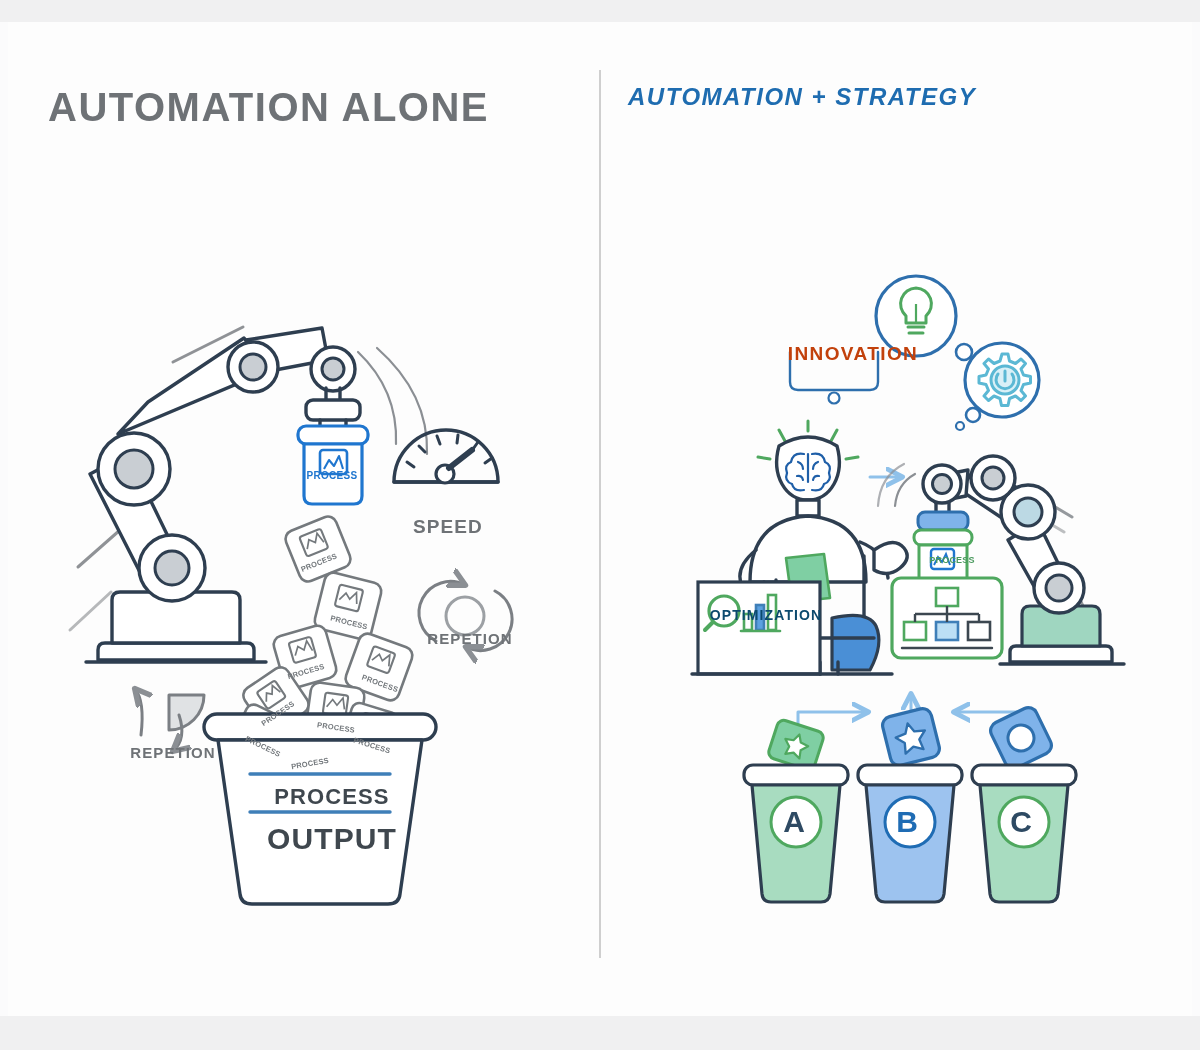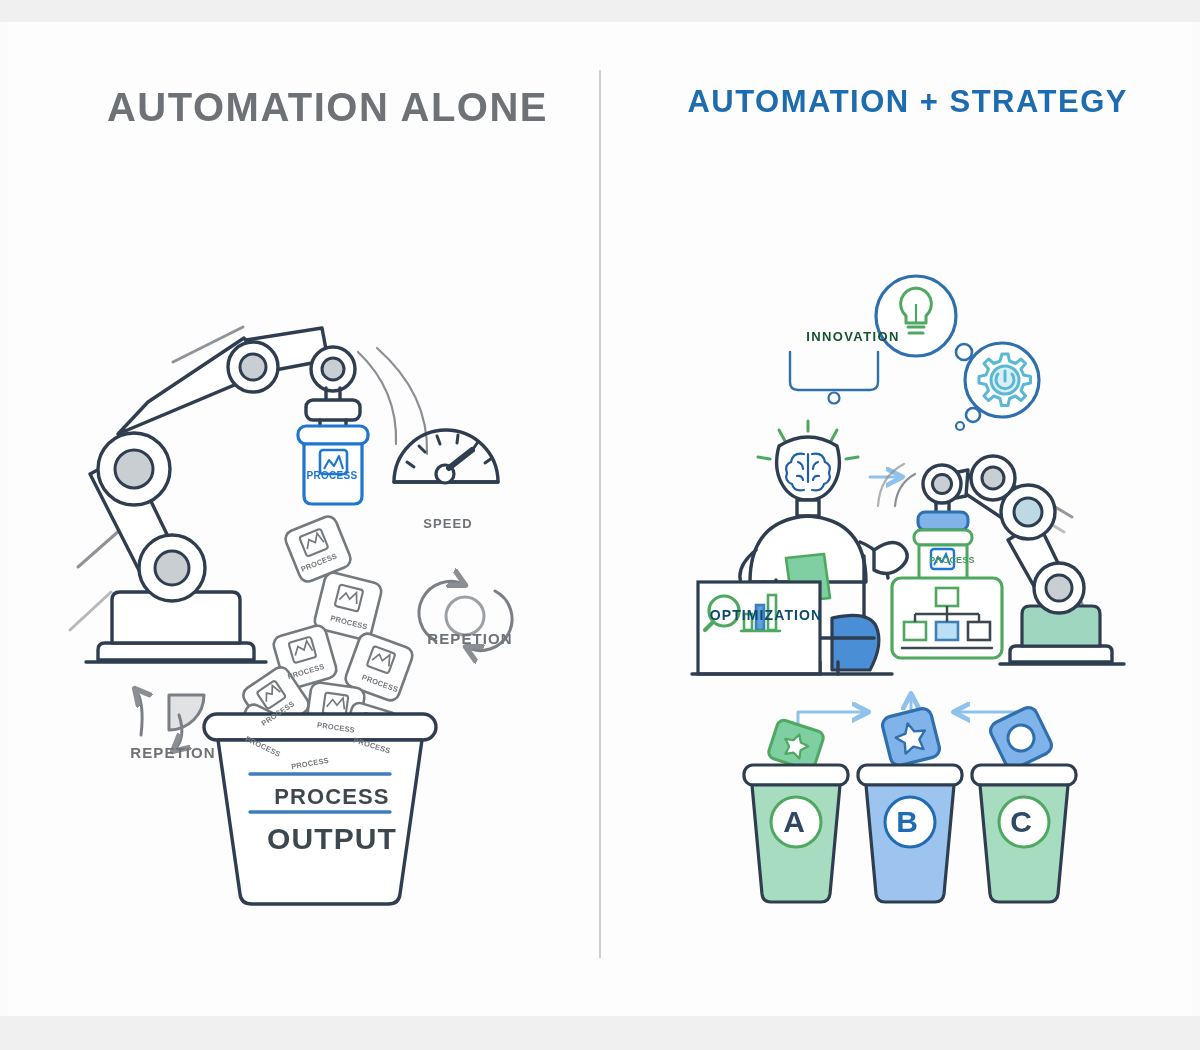--- a/index.html
+++ b/index.html
@@ -41,35 +41,36 @@
     position: absolute;
     left: 8px;
     top: 22px;
     width: 1184px;
     height: 994px;
     background: #fdfdfd;
   }
 
   .panel-title {
     position: absolute;
-    text-align: right;
+    text-align: left;
     font-weight: bold;
     letter-spacing: 1.5px;
     line-height: 1.28;
     text-transform: uppercase;
   }
   #title-left {
     left: 40px; top: 60px; width: 500px;
     font-size: 40px;
     color: #6e7276;
   }
   #title-right {
     left: 620px; top: 60px; width: 500px;
-    font-size: 31px;
+    font-size: 24px;
     color: #1e6cb0;
+    font-style: italic;
   }
 
   .divider {
     position: absolute;
     left: 591px;
     top: 48px;
     width: 2px;
     height: 888px;
     background: #cfcfcf;
   }
@@ -82,41 +83,41 @@
   }
 
   .cap-label {
     position: absolute;
     font-weight: bold;
     letter-spacing: 1.1px;
     text-align: center;
   }
   #label-speed {
     left: 380px; top: 494px; width: 120px;
-    font-size: 13px; color: #6e7276;
+    font-size: 19px; color: #6e7276;
   }
   #label-rep-right {
     left: 392px; top: 608px; width: 140px;
     font-size: 15px; color: #6e7276;
   }
   #label-rep-left {
     left: 95px; top: 722px; width: 140px;
     font-size: 15px; color: #6e7276;
   }
   #label-process-bin {
     left: 244px; top: 762px; width: 160px;
     font-size: 22px; color: #3f474e;
   }
   #label-output-bin {
     left: 244px; top: 800px; width: 160px;
     font-size: 30px; color: #3f474e;
   }
   #label-innovation {
-    left: 770px; top: 307px; width: 150px;
-    font-size: 13px; color: #14532d;
+    left: 770px; top: 321px; width: 150px;
+    font-size: 19px; color: #c2410c;
     letter-spacing: 1.4px;
   }
   #label-optimization {
     left: 678px; top: 585px; width: 160px;
     font-size: 14px; color: #0c4a6e;
   }
   .bin-letter {
     position: absolute;
     font-size: 30px;
     font-weight: bold;

